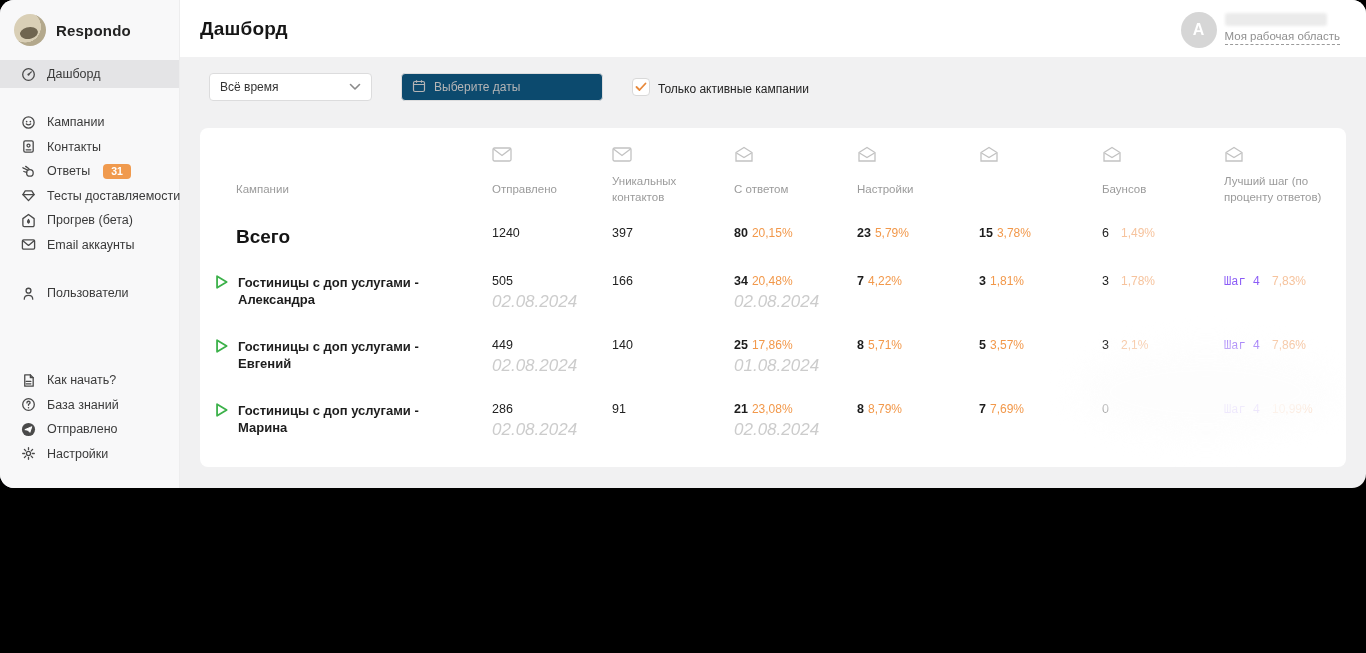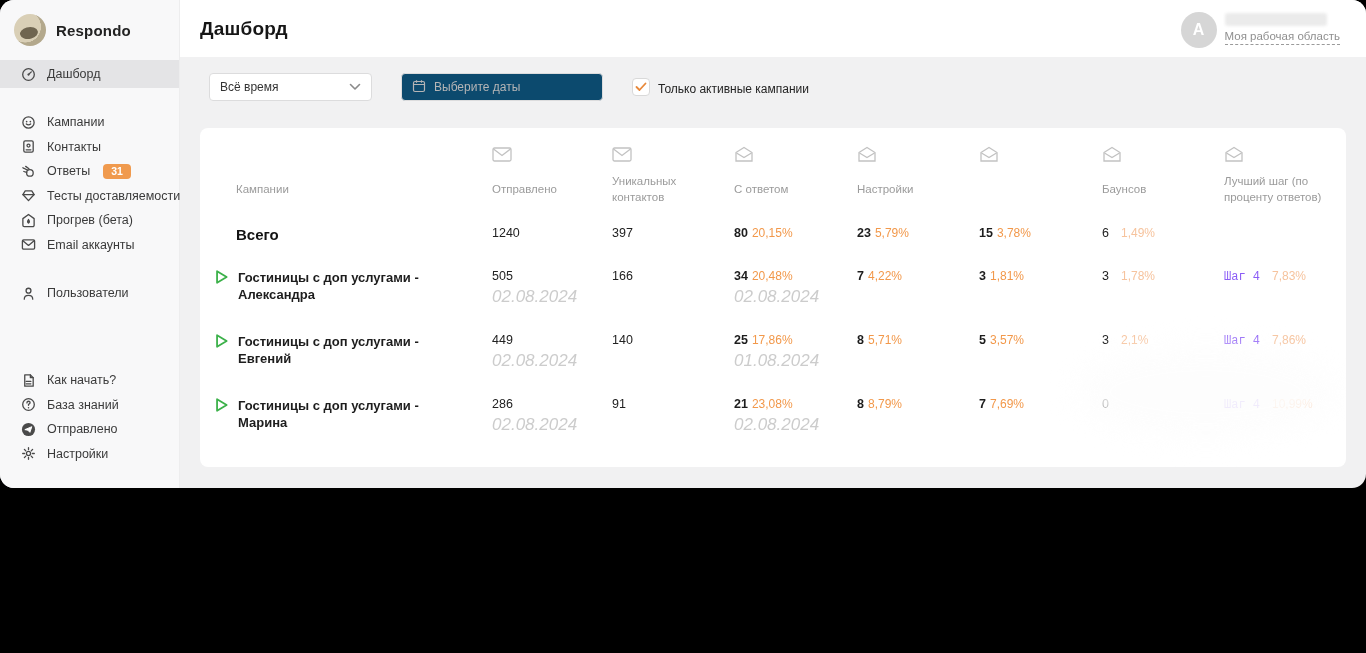--- a/index.html
+++ b/index.html
@@ -76,21 +76,21 @@
   .th-label-wrap { min-height:34px; display:flex; align-items:center; }
   .th-label { font-size:11.5px; color:#9b9b9b; line-height:16px; max-width:116px; }
   .th-name { padding-left:24px; }
   .row { display:contents; }
   .cell { padding-top:26px; }
   .cell .line { font-size:12.5px; color:#222; }
   .cell .line b { font-weight:700; color:#1d1d1d; }
   .pct { color:#f2984a; font-size:12px; font-weight:400; margin-left:4px; }
   .pct-pale { color:#f6c39d; font-size:12px; font-weight:400; margin-left:12px; }
   .date { font-size:17px; color:#cccccc; margin-top:4px;font-style:italic; }
-  .totals-name { font-size:15px; font-weight:700; color:#141414; padding-left:24px; }
+  .totals-name { font-size:19px; font-weight:700; color:#141414; padding-left:24px; }
   .totals .cell { padding-top:20px; }
   .name-cell { display:flex; gap:8px; align-items:flex-start; }
   .play { width:18px; height:18px; flex:none; margin-top:-1px; }
   .play svg { width:18px; height:18px; stroke:#3cb14a; fill:none; stroke-width:1.6; stroke-linejoin:round; }
   .camp-name { font-size:13px; font-weight:700; color:#1d1d1d; line-height:17px; max-width:206px; }
   .step { font-size:12px; color:#8b5cf6;font-family:Liberation Mono, monospace; }
 </style>
 </head>
 <body>
 

